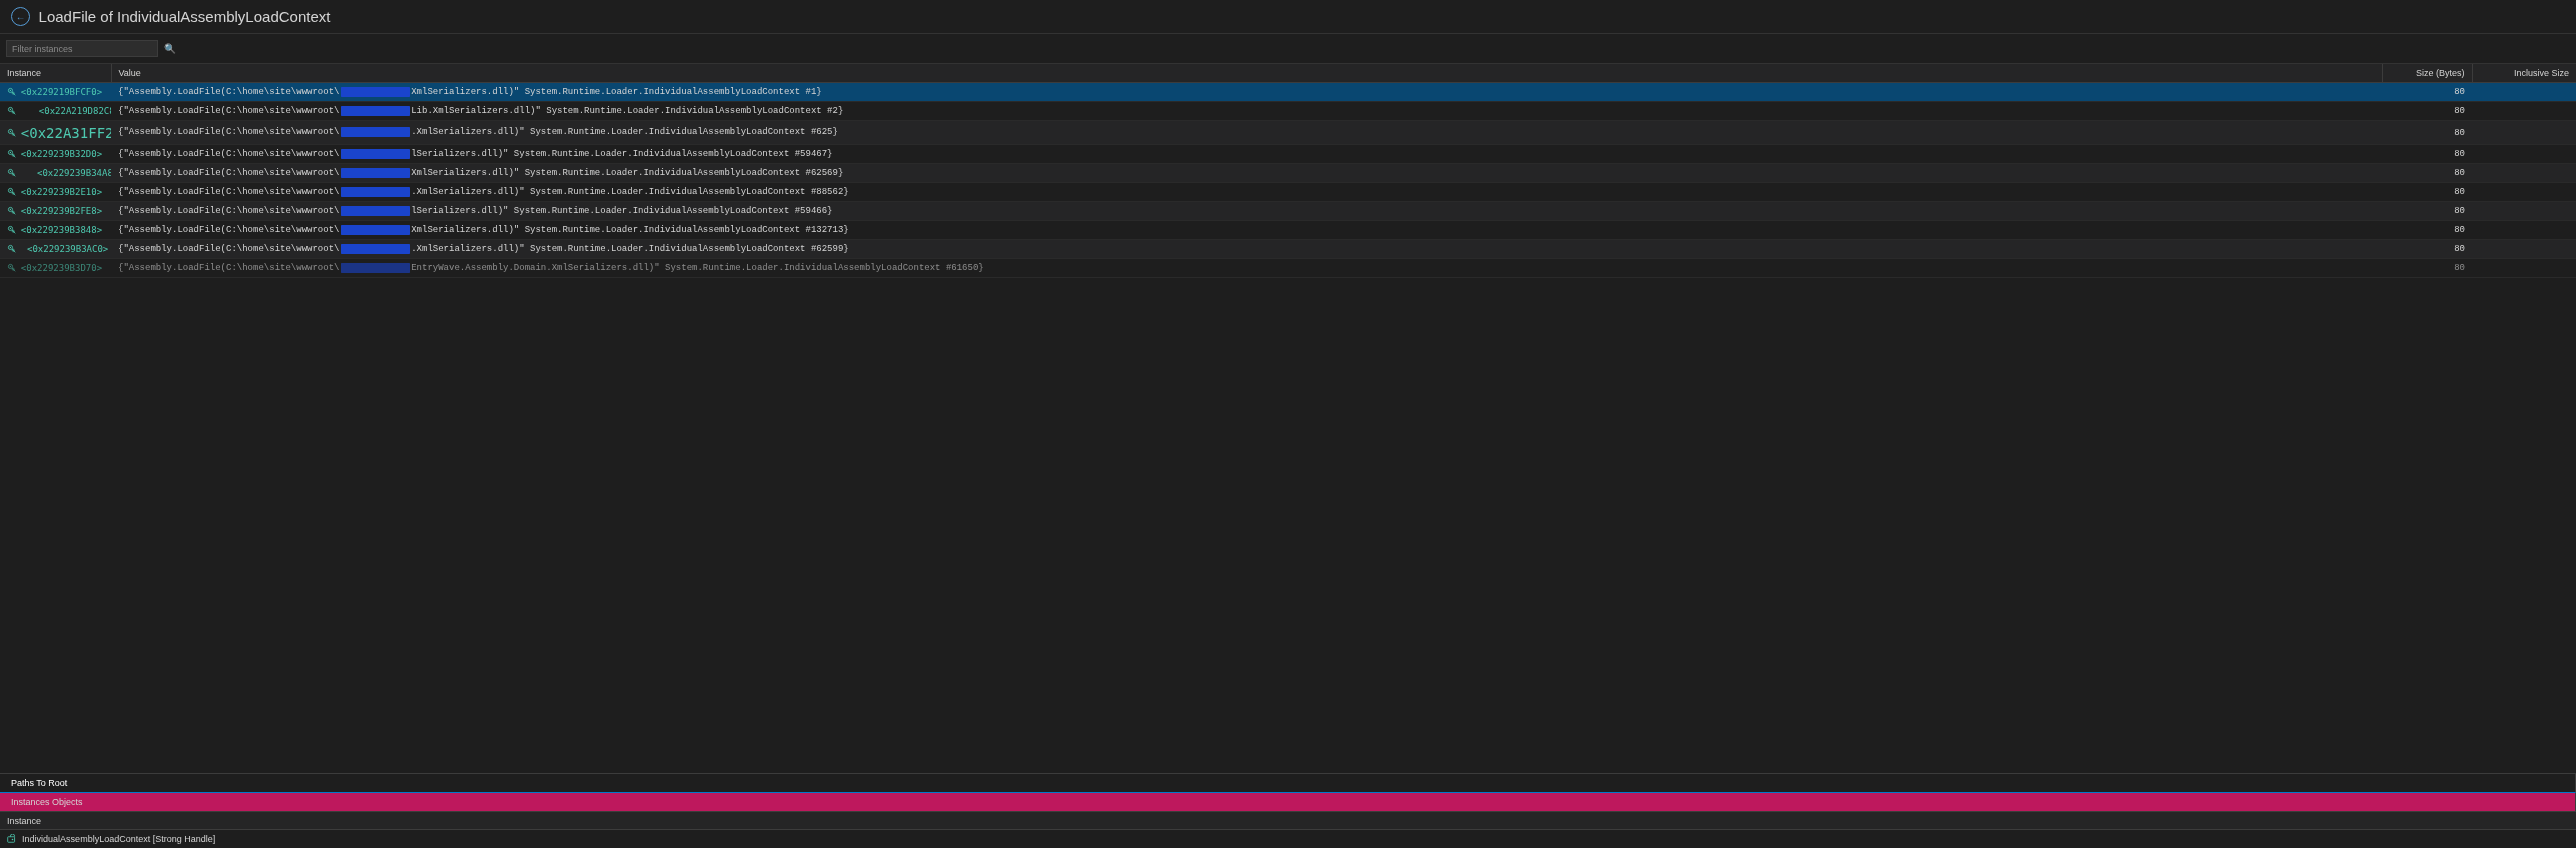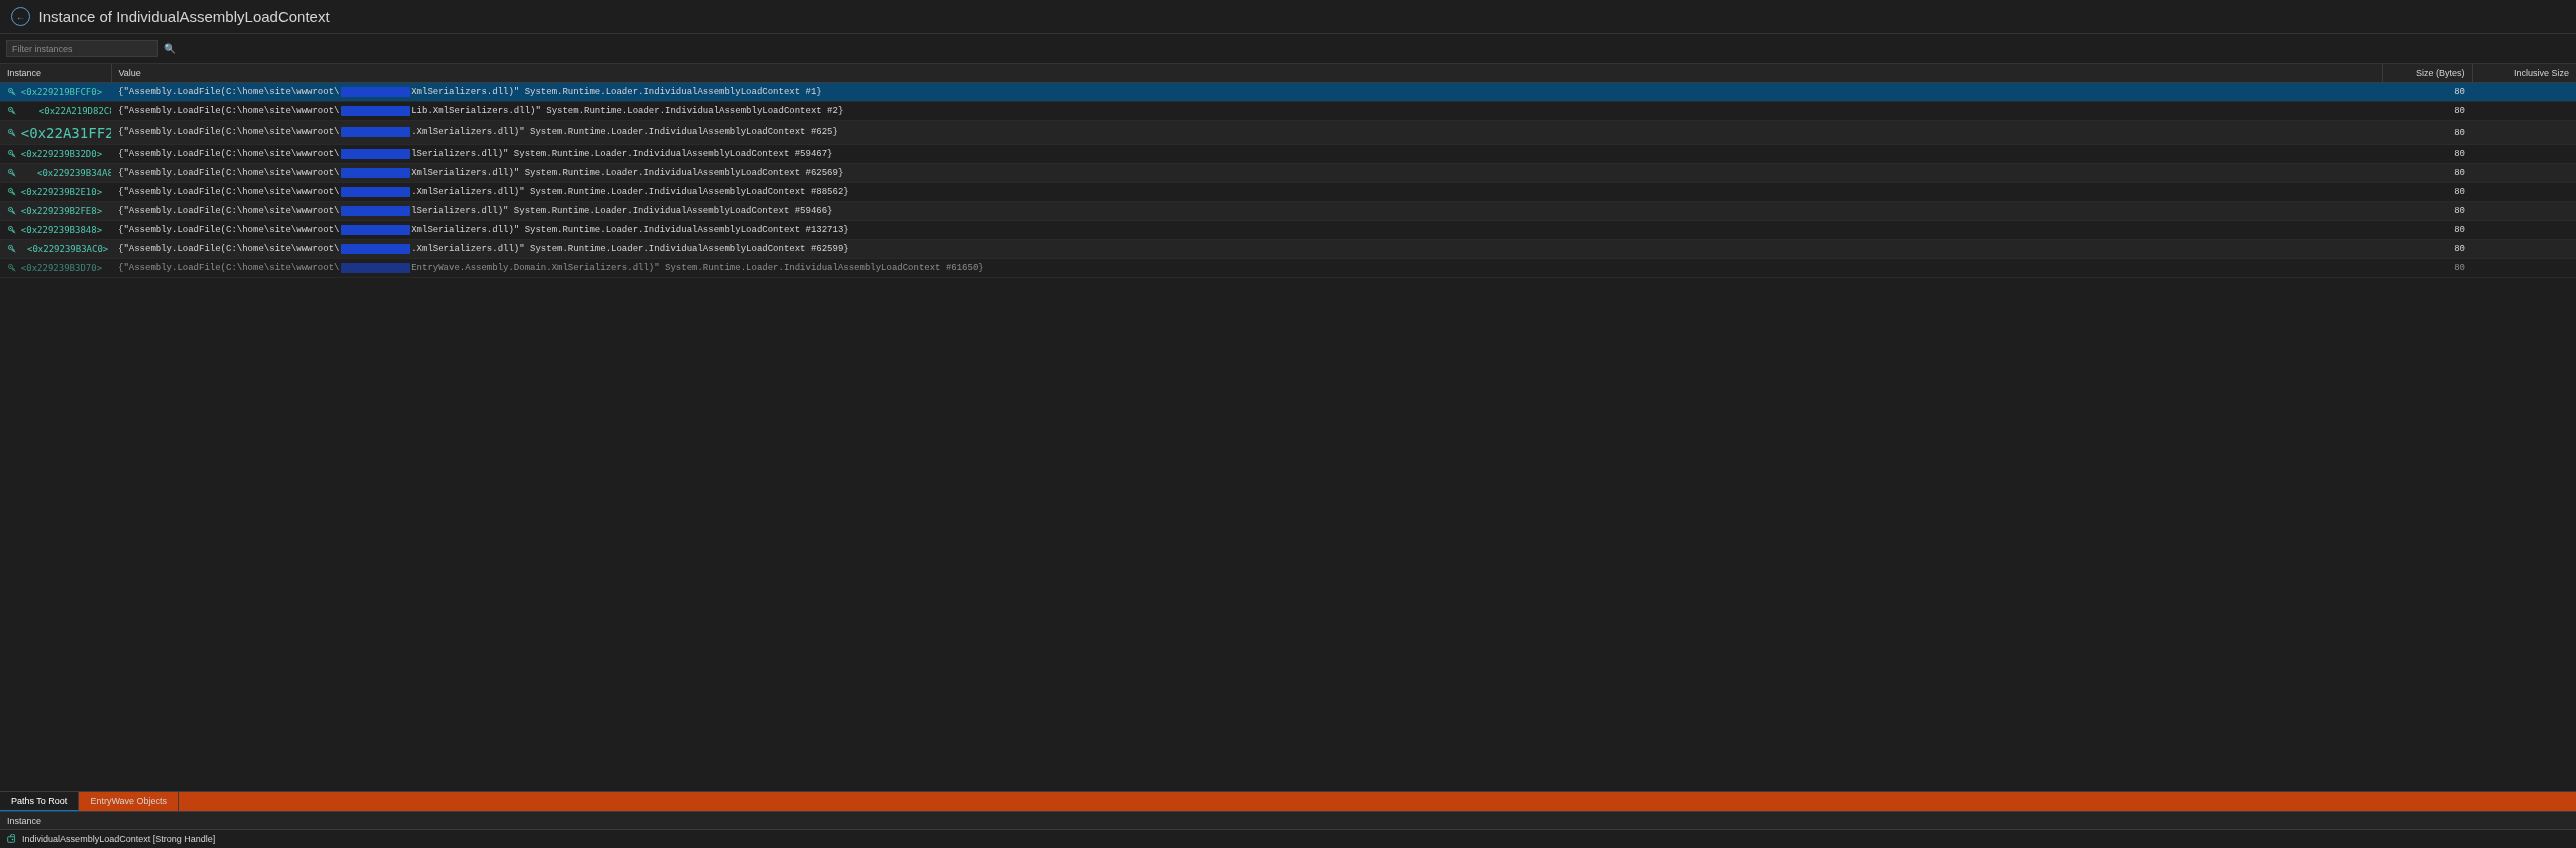--- a/index.html
+++ b/index.html
@@ -173,22 +173,23 @@
     }
 
     
     .bottom-panel {
       border-top: 0.7px solid #3c3c3c;
       background: #1e1e1e;
     }
 
     .bottom-tabs {
       display: flex;
-      background: #c2410c;
+      background: #be185d;
       border-bottom: 0.7px solid #3c3c3c;
+      flex-direction: column;
     }
 
     .bottom-tab {
       padding: 4.1px 11px;
       font-size: 9px;
       cursor: pointer;
       color: #d4d4d4;
       border-right: 0.7px solid #3c3c3c;
       font-family: 'Segoe UI', sans-serif;
       user-select: none;
@@ -238,21 +239,21 @@
   </style>
 </head>
 <body>
 
 <div class="app-container">
 
   <div class="header">
     <button class="back-button">
       <span>←</span>
     </button>
-    <span class="header-title">Instance of IndividualAssemblyLoadContext</span>
+    <span class="header-title">LoadFile of IndividualAssemblyLoadContext</span>
   </div>
 
   <div class="filter-bar">
     <input class="filter-input" type="text" placeholder="Filter instances" style="">
     <button class="search-icon-btn">
       <span>🔍</span>
     </button>
   </div>
 
   <div class="table-container">
@@ -426,21 +427,21 @@
             <td style="text-align: right;">80</td>
             <td style="text-align: right;"></td>
           </tr>
         </tbody>
     </table>
   </div>
 
   <div class="bottom-panel">
     <div class="bottom-tabs">
       <div class="bottom-tab active">Paths To Root</div>
-      <div class="bottom-tab">EntryWave Objects</div>
+      <div class="bottom-tab">Instances Objects</div>
     </div>
     <div class="bottom-section-label">Instance</div>
     <div class="bottom-instance-row">
       <span class="bottom-instance-icon">
         <svg width="11" height="11" viewBox="0 0 16 16" fill="none">
           <rect x="1" y="4" width="10" height="8" rx="1" fill="none" stroke="#4ec9b0" stroke-width="1.2"></rect>
           <path d="M5 4V3a3 3 0 0 1 6 0v1" stroke="#4ec9b0" stroke-width="1.2" fill="none"></path>
           <circle cx="8" cy="8" r="1.2" fill="#4ec9b0"></circle>
         </svg>
       </span>

